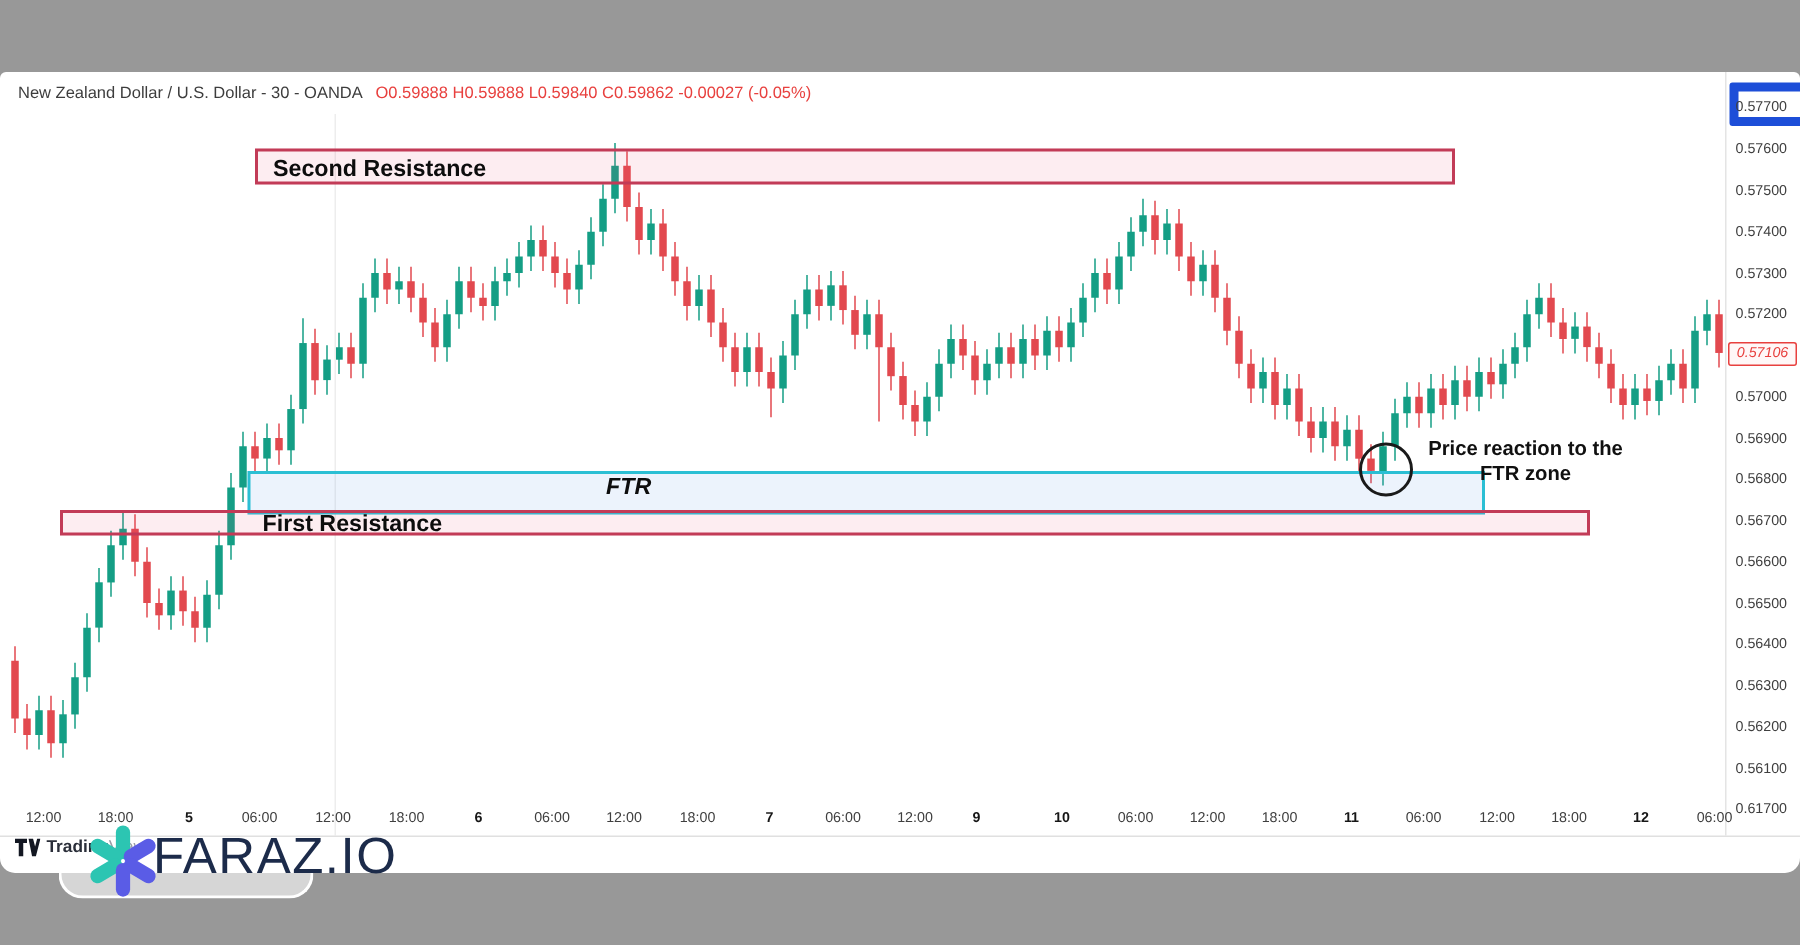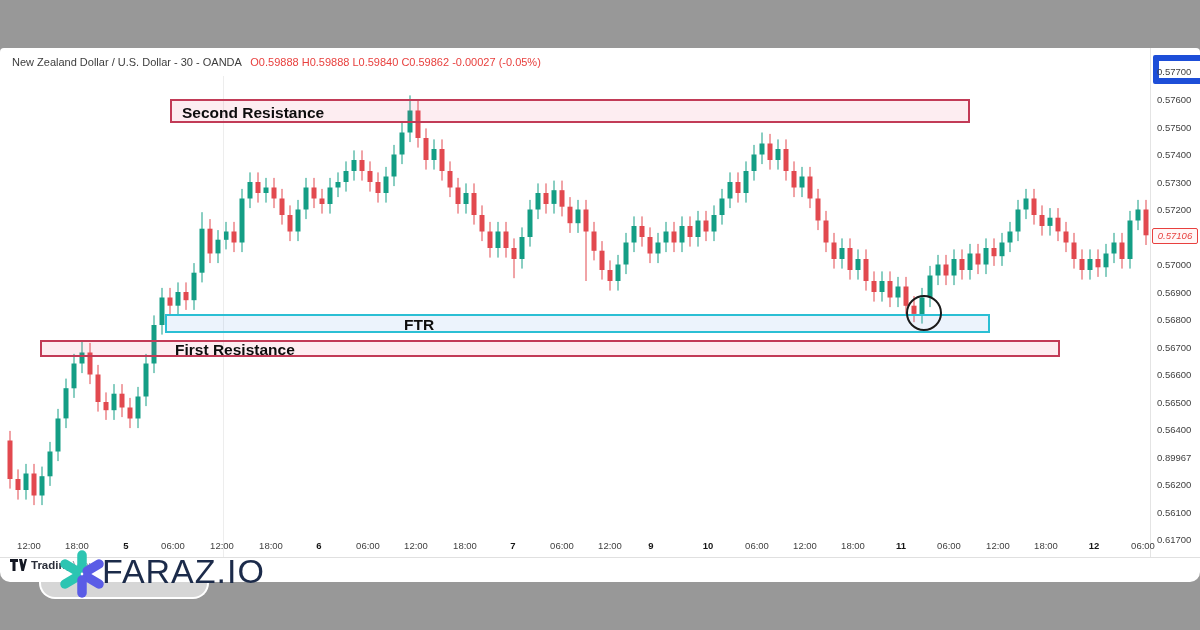--- a/index.html
+++ b/index.html
@@ -341,21 +341,21 @@
       <div class="plabel" style="top: 101px;">0.57400</div>
       <div class="plabel" style="top: 128.5px;">0.57300</div>
       <div class="plabel" style="top: 156px;">0.57200</div>
       <div class="plabel" style="top: 211px;">0.57000</div>
       <div class="plabel" style="top: 238.5px;">0.56900</div>
       <div class="plabel" style="top: 266px;">0.56800</div>
       <div class="plabel" style="top: 293.5px;">0.56700</div>
       <div class="plabel" style="top: 321px;">0.56600</div>
       <div class="plabel" style="top: 348.5px;">0.56500</div>
       <div class="plabel" style="top: 376px;">0.56400</div>
-      <div class="plabel" style="top: 403.5px;">0.89967</div>
+      <div class="plabel" style="top: 403.5px;">0.56300</div>
       <div class="plabel" style="top: 431px;">0.56200</div>
       <div class="plabel" style="top: 458.5px;">0.56100</div>
       <div class="plabel" style="top: 486px;">0.61700</div>
     </div>
   <div id="taxis">
       <div class="tlabel" style="left: 29px;">12:00</div>
       <div class="tlabel" style="left: 77px;">18:00</div>
       <div class="tlabel day" style="left: 126px;">5</div>
       <div class="tlabel" style="left: 173px;">06:00</div>
       <div class="tlabel" style="left: 222px;">12:00</div>
@@ -377,28 +377,32 @@
       <div class="tlabel" style="left: 998px;">12:00</div>
       <div class="tlabel" style="left: 1046px;">18:00</div>
       <div class="tlabel day" style="left: 1094px;">12</div>
       <div class="tlabel" style="left: 1143px;">06:00</div>
     </div>
   <div class="last-badge" id="last-badge" style="top: 180.3px; font-style: italic;">0.57106</div>
 
   <div class="zone" id="zone-second" style="left: 170px; width: 800px; top: 50.9px; height: 23.9px; border: 2px solid rgb(194, 59, 87); background: rgba(240, 80, 120, 0.1);">
     <span class="zlabel" style="left: 10px; line-height: 23.9px;">Second Resistance</span>
   </div>
-  <div class="zone" id="zone-ftr" style="left: 165px; width: 825px; top: 265.5px; height: 19px; border: 2px solid rgb(43, 191, 212); background: rgba(110, 165, 230, 0.13);">
+  <div class="zone" id="zone-ftr" style="left: 165px; width: 825px; top: 265.5px; height: 29px; border: 2px solid rgb(43, 191, 212); background: rgba(110, 165, 230, 0.13); font-style: italic;">
     <span class="zlabel" style="left: 237px; line-height: 17px;">FTR</span>
   </div>
   <div class="zone" id="zone-first" style="left: 40px; width: 1020px; top: 291.8px; height: 16.8px; border: 2px solid rgb(194, 59, 87); background: rgba(240, 80, 120, 0.1);">
     <span class="zlabel" style="left: 133px; line-height: 16.8px;">First Resistance</span>
   </div>
 
   <div class="circle" id="reaction-circle" style="left: 906px; top: 247.2px; height: 32px; width: 32px;"></div>
+  <div class="callout" id="callout" style="left: 950px; top: 242px; width: 134px;">
+    <div>Price reaction to the</div>
+    <div>FTR zone</div>
+  </div>
 
   <div class="tv">
     <svg width="17" height="12" viewBox="0 0 17 12">
       <path d="M0 0h8v3H5.5v9h-3V3H0z" fill="#131722"></path>
       <path d="M9 0h3l1.4 5.4L14.8 0H17l-3.1 12h-2.5z" fill="#131722"></path>
     </svg>
     <span><span class="tvb">Trading</span><span class="tvl">View</span></span>
   </div>
 </div>
 

